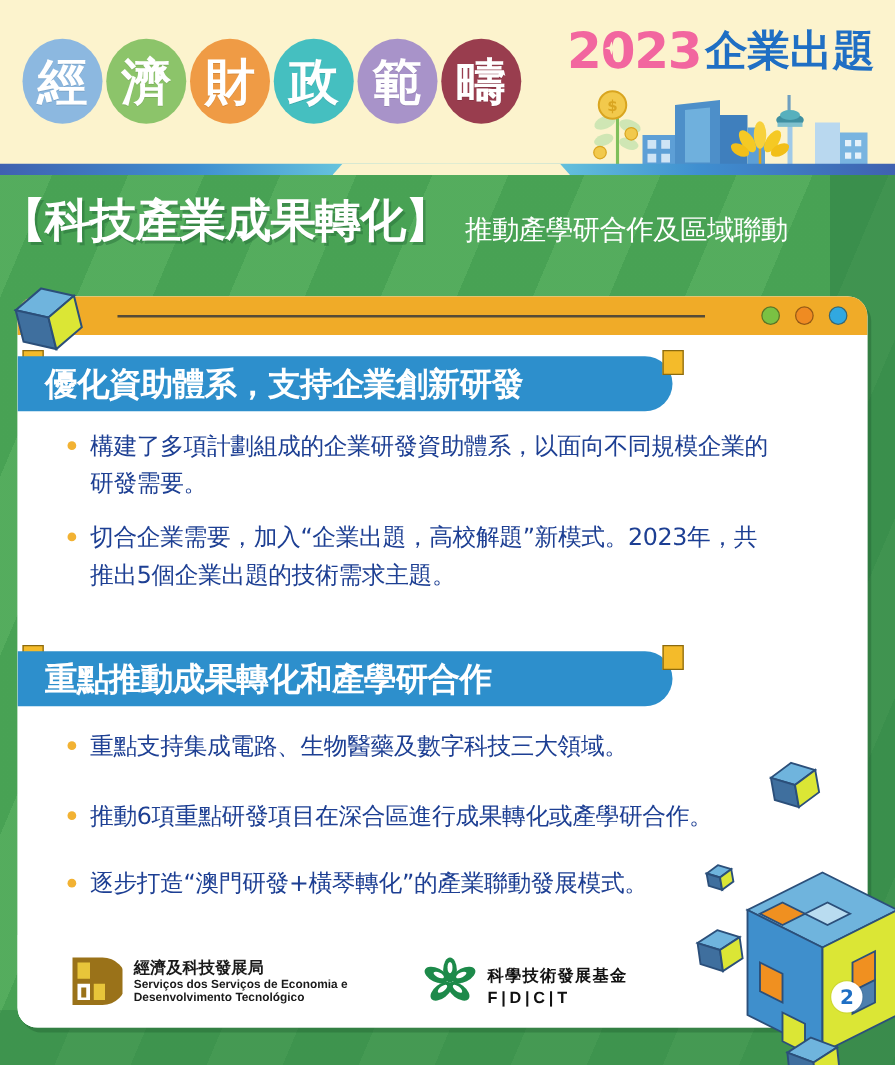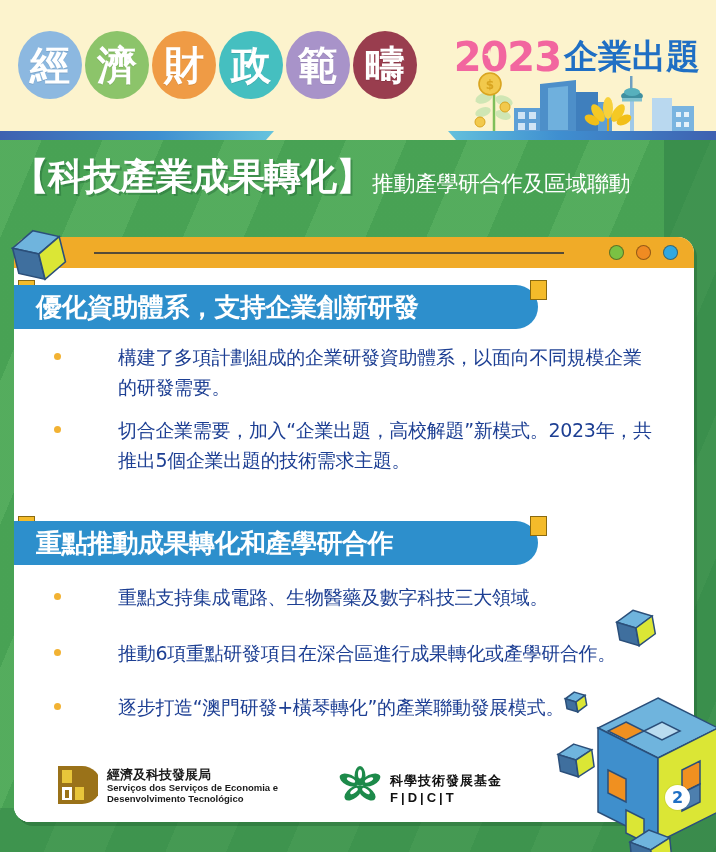--- a/index.html
+++ b/index.html
@@ -31,21 +31,21 @@
     border-radius: 50%;
     display: flex; align-items: center; justify-content: center;
     color: #ffffff;
     font-size: 40px;
     font-weight: bold;
     font-family: "DejaVu Sans", sans-serif;
     letter-spacing: 0;
     text-shadow: 0 1px 0 rgba(0,0,0,.10);
   }
   .yearline {
-    position: absolute; right: 16px; top: 34px;
+    position: absolute; right: 16px; top: 18px;
     display: flex; align-items: flex-end; white-space: nowrap;
   }
   .year-num {
     font-size: 40px; font-weight: bold;
     color: #f2669f;
     font-family: "DejaVu Sans", sans-serif;
     letter-spacing: -1px;
     position: relative;
   }
   .year-spark {
@@ -101,22 +101,22 @@
   }
   .green-dark-bottom {
     position: absolute; left: 0; bottom: 0;
     width: 716px; height: 44px;
     background: #338246;
     opacity: .45;
   }
 
   
   .main-heading {
-    position: absolute; left: 12px; top: 152px;
-    display: flex; align-items: flex-end; gap: 0;
+    position: absolute; left: 0; top: 152px;
+    display: flex; align-items: flex-end; gap: 12px;
     white-space: nowrap;
     text-align: center;
   }
   .mh-big {
     font-size: 37px; font-weight: bold; color: #ffffff;
     font-family: "DejaVu Sans", sans-serif;
     letter-spacing: -1px;
     text-shadow: 2px 2px 0 rgba(25,90,45,.35);
   }
   .mh-sub {
@@ -186,21 +186,20 @@
     background: #f2b233;
     margin-top: 11px;
   }
   .btxt {
     color: #1d3f93;
     font-size: 19px;
     line-height: 30px;
     font-family: "DejaVu Sans", sans-serif;
     letter-spacing: -0.3px;
     max-width: 545px;
-    margin-left: 46px;
   }
 
   
   .footer {
     position: absolute; left: 0; bottom: 0;
     width: 680px; height: 74px;
     display: flex; align-items: center;
     padding-left: 42px;
     background: #ffffff;
   }

